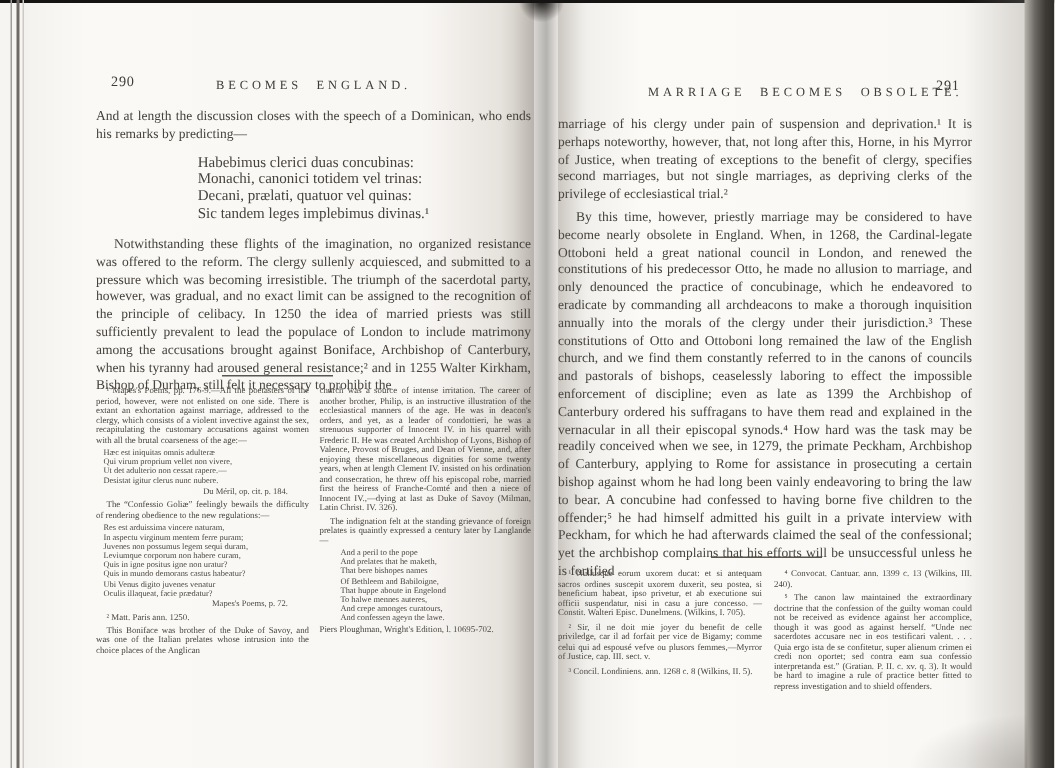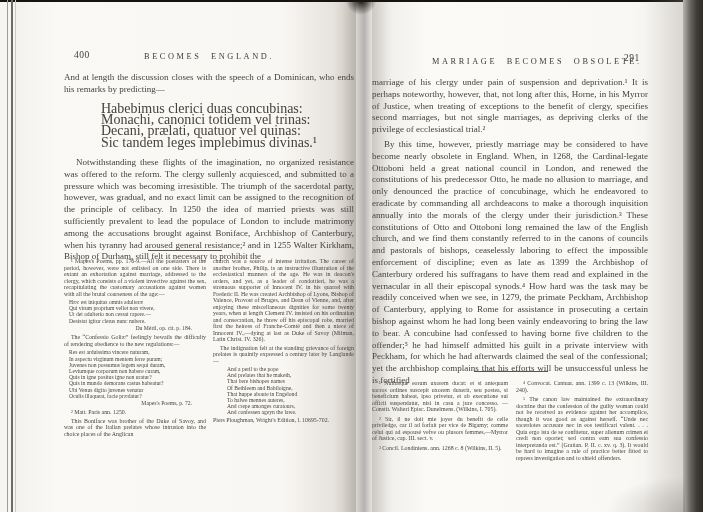--- a/index.html
+++ b/index.html
@@ -41,39 +41,39 @@
   .page-right { left:372px; width:311px;
     background:linear-gradient(90deg, #dcd8d2 0%, #f1efeb 5%, #fbfaf7 18%, #f9f8f5 82%, #f1efeb 100%); }
 
   
   .abs { position:absolute; }
   .pageno  { font-size:9.5px; letter-spacing:0.5px; color:#3f3c37; }
   .runhead { font-size:8.3px; letter-spacing:2.6px; word-spacing:5px; color:#3f3c37; white-space:nowrap; }
   .main  { font-size:9px; line-height:11.8px; text-align:justify; color:#46423c; }
   .ind   { text-indent:12px; }
   .verse-main {
-    font-size:14px; line-height:11.2px; white-space:pre-line;
+    font-size:10px; line-height:11.2px; white-space:pre-line;
     width:fit-content; margin:0 auto; text-align:left; color:#46423c;
   }
   .rule { height:1px; background:#5a564f; }
   .fn      { font-size:5.9px; line-height:6.5px; text-align:justify; color:#4a463f; }
   .fn p    { margin:0 0 2px 0; }
   .fn .find{ text-indent:7px; }
   .fn-verse{ font-size:5.6px; line-height:6.2px; white-space:pre-line; text-align:left;
              padding-left:5px; margin:1px 0 1px 0; }
   .fn-cite { font-size:5.7px; text-align:right; padding-right:14px; margin:0 0 3px 0; }
   .fn-col  { position:absolute; }
 </style>
 </head>
 <body>
 
 <div class="scan">
 
   <div class="page page-left">
-    <div class="abs pageno" style="left:58px; top:48px;">400</div>
+    <div class="abs pageno" style="left:58px; top:48px;">290</div>
     <div class="abs runhead" style="left:128px; top:50px;">BECOMES ENGLAND.</div>
 
     <div class="abs main" style="left:48px; top:70px; width:290px;">And at length the discussion closes with the speech of a Dominican, who ends his remarks by predicting—</div>
 
     <div class="abs" style="left:48px; top:101px; width:290px;">
       <div class="verse-main">Habebimus clerici duas concubinas:
 Monachi, canonici totidem vel trinas:
 Decani, prælati, quatuor vel quinas:
 Sic tandem leges implebimus divinas.¹</div>
     </div>

